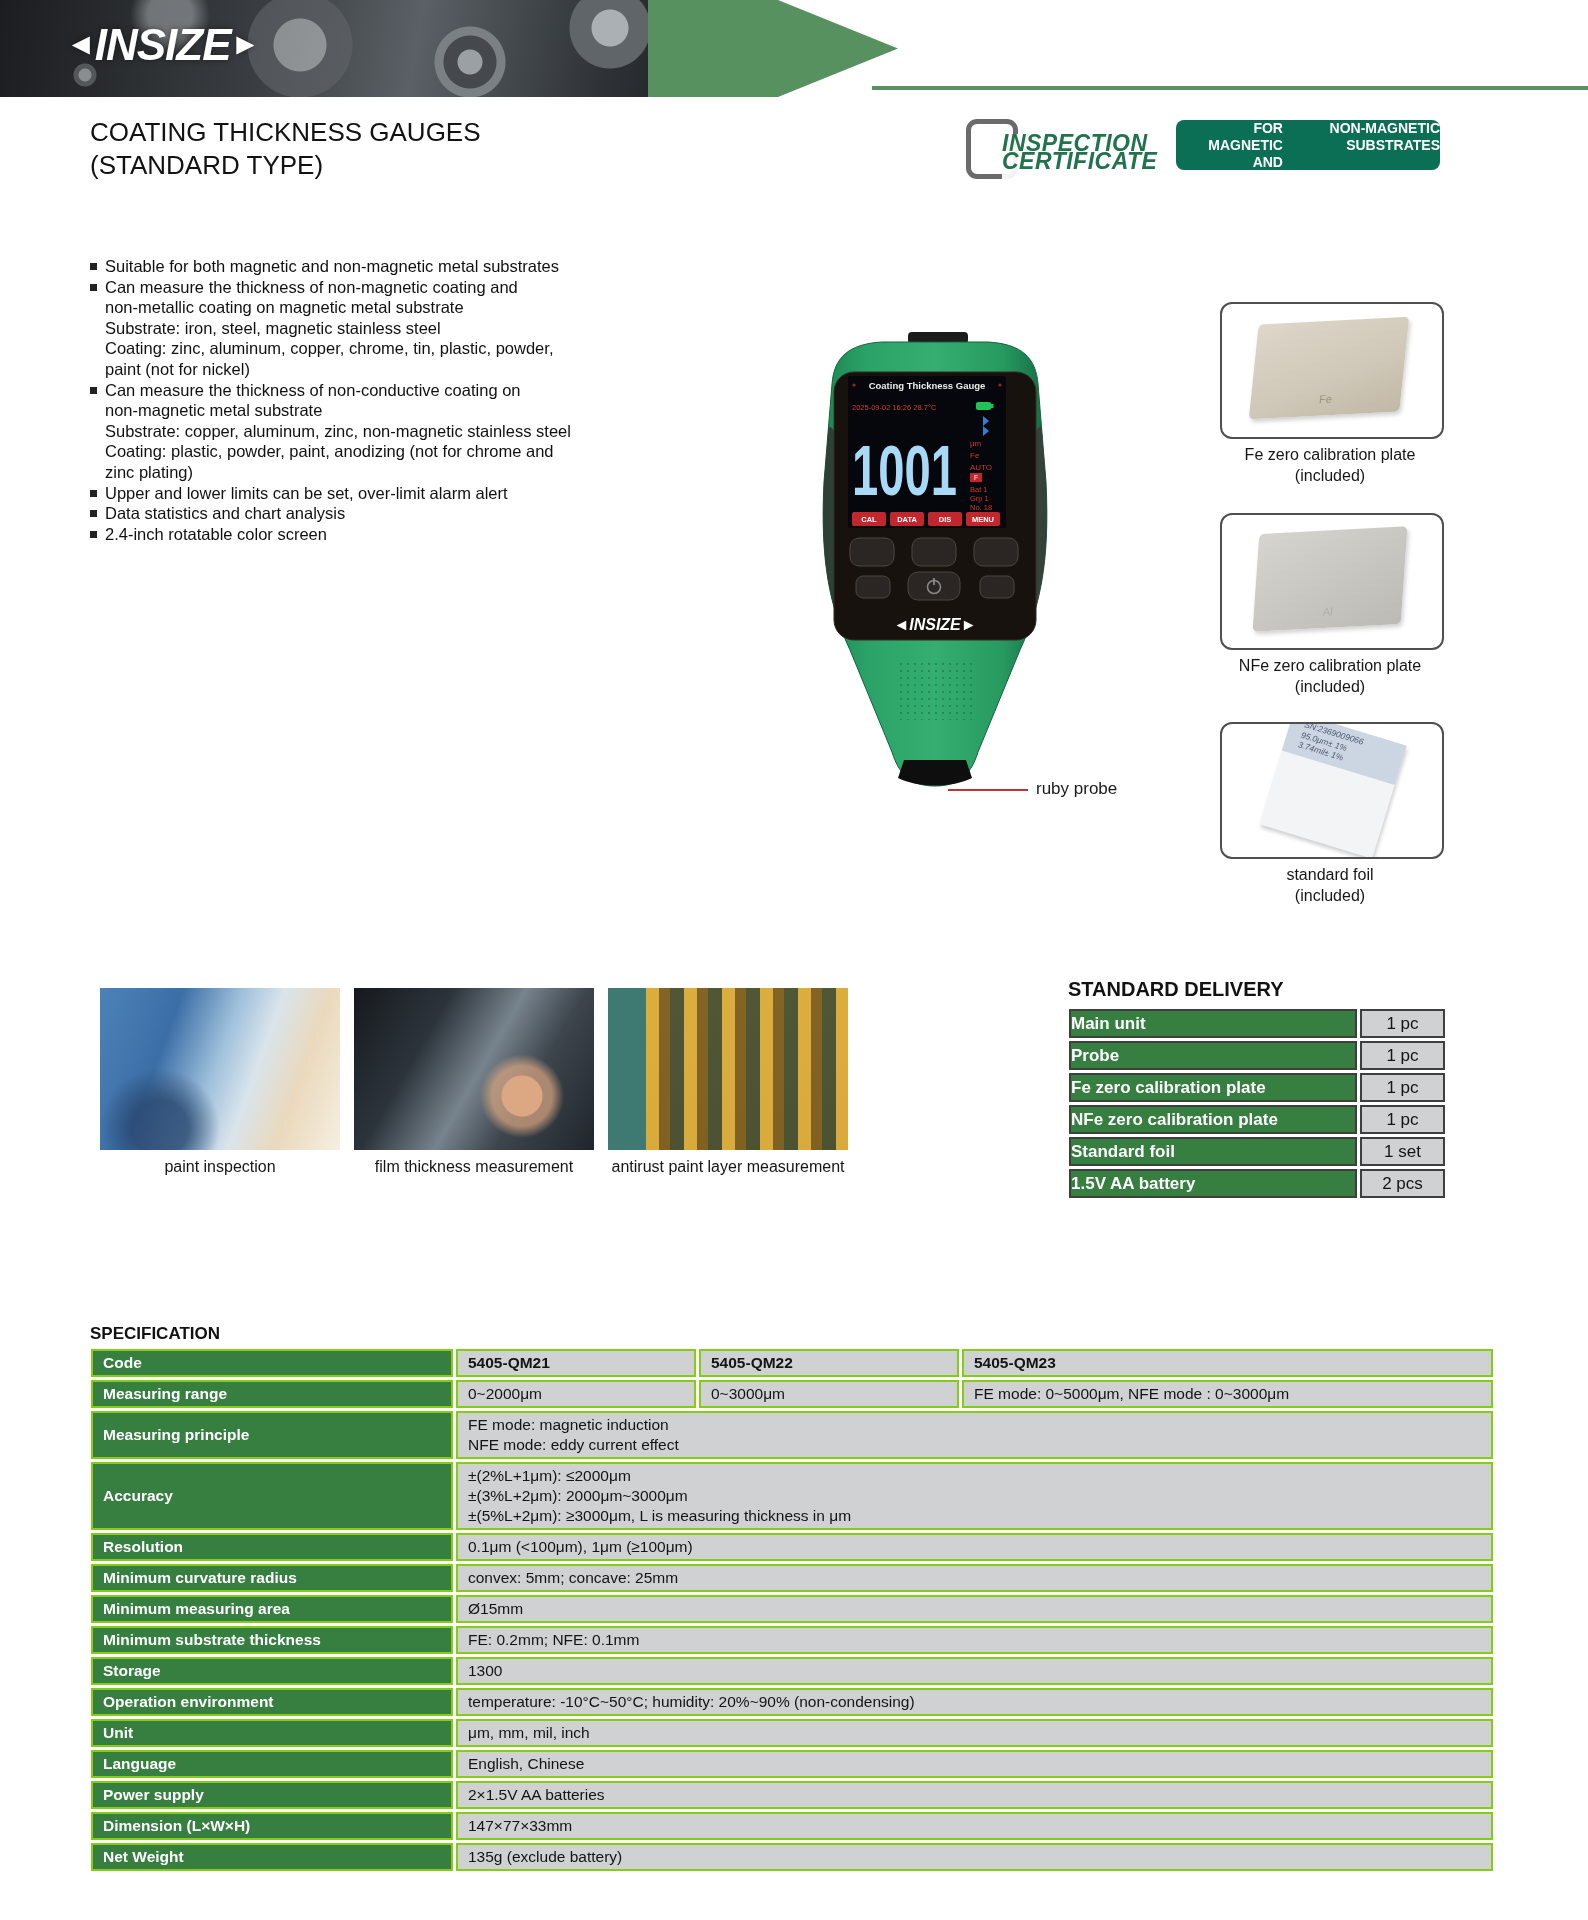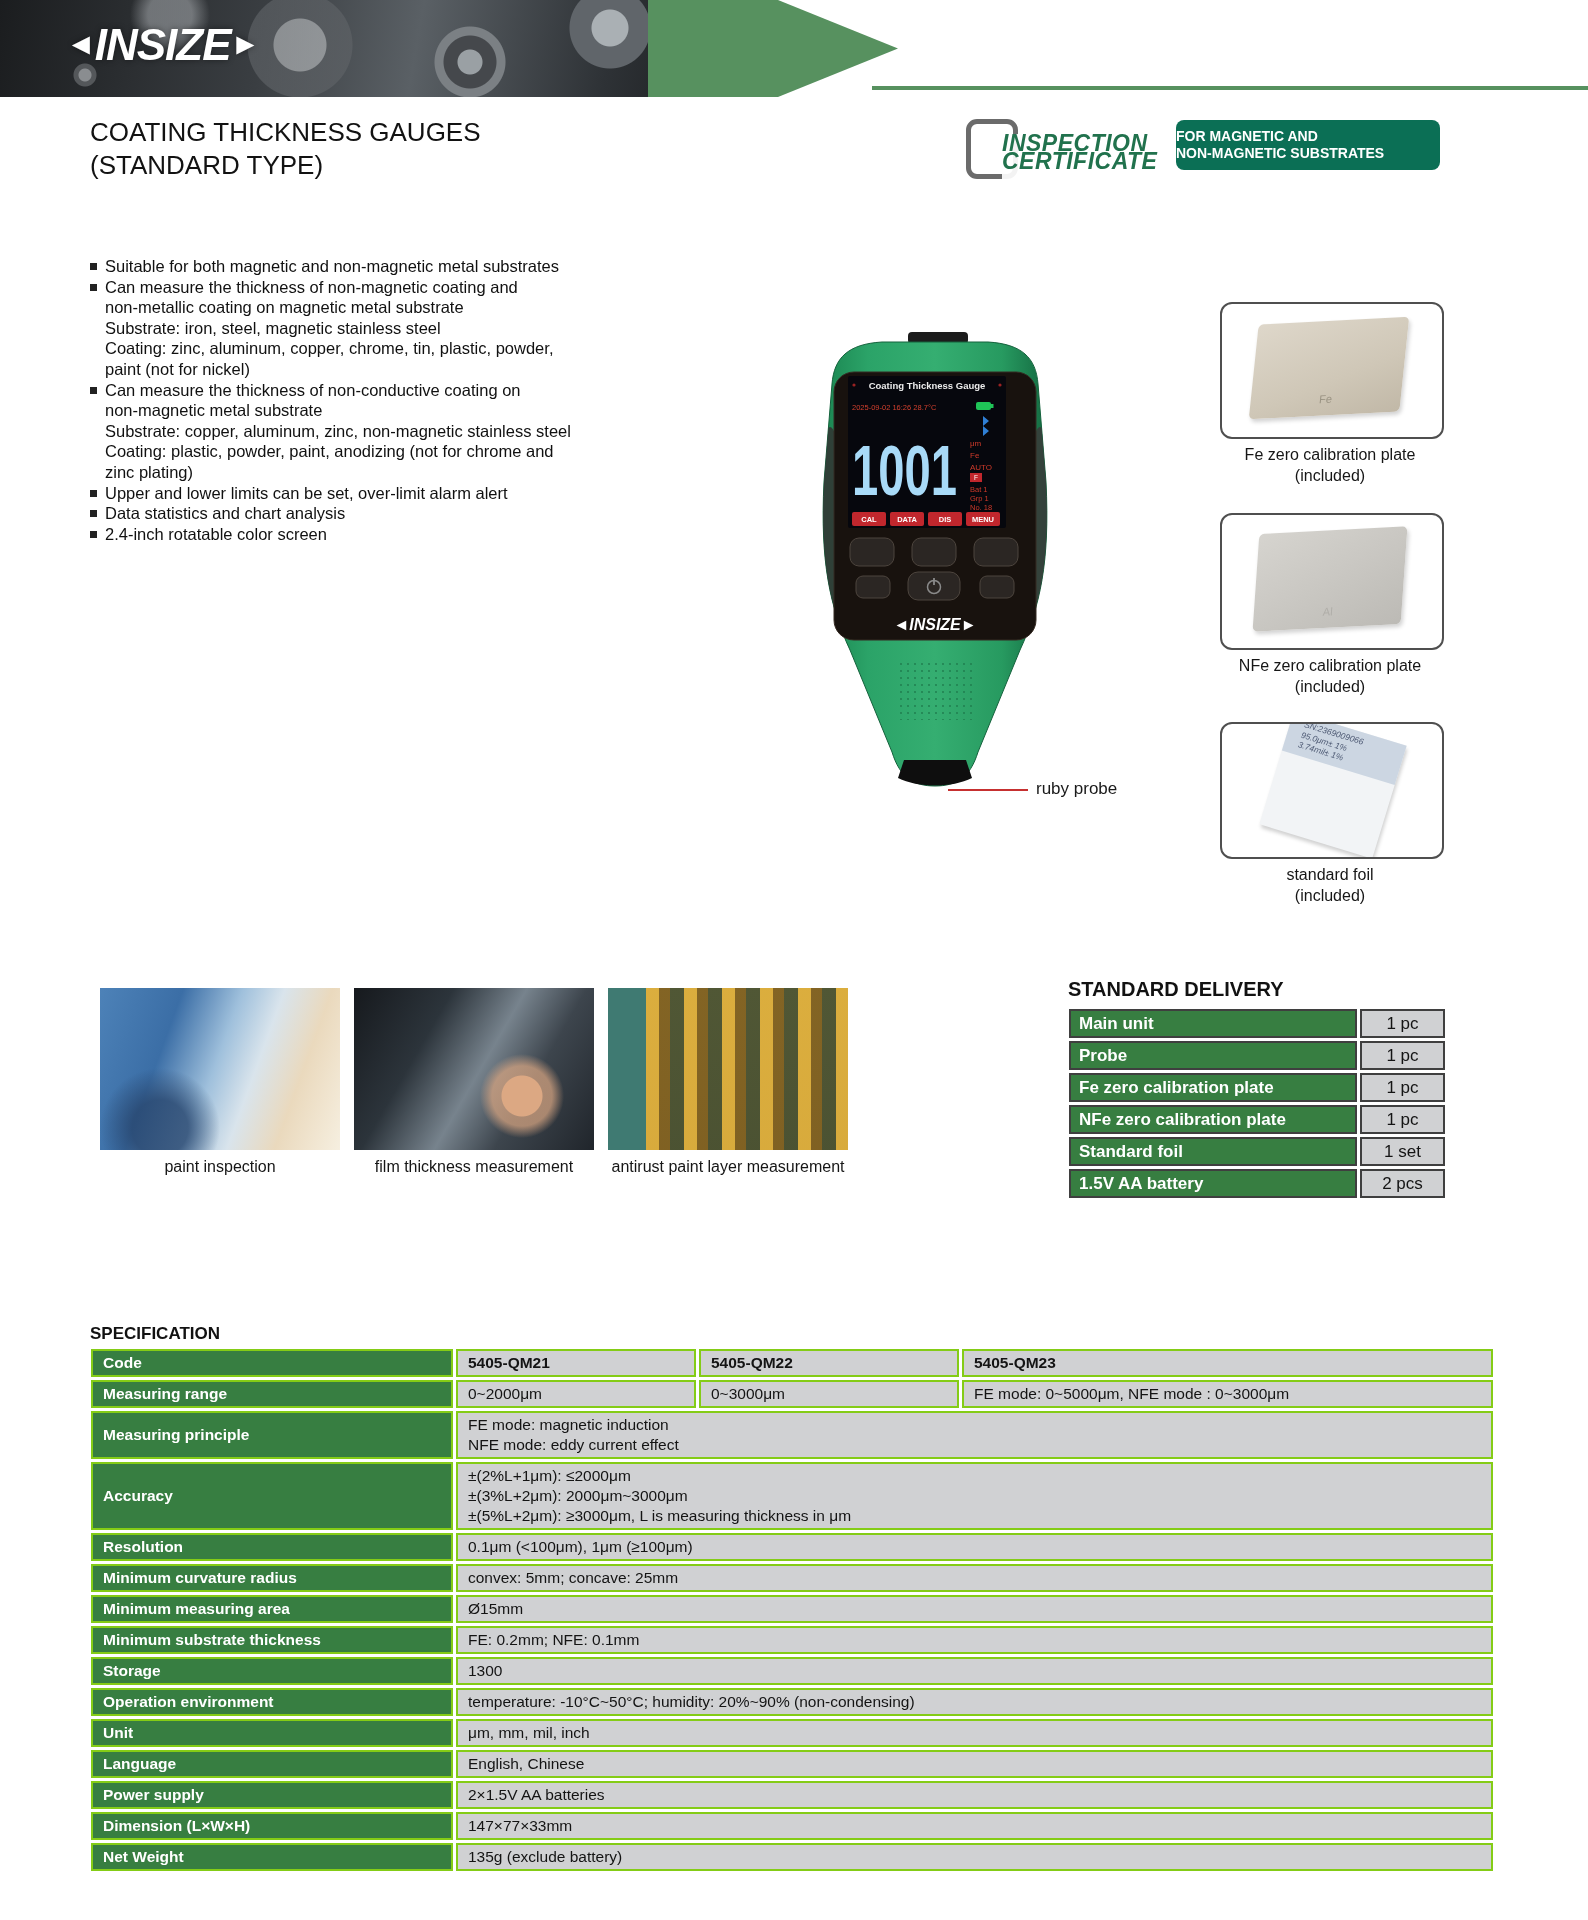--- a/index.html
+++ b/index.html
@@ -25,22 +25,22 @@
     font-size:44px;letter-spacing:-1px;white-space:nowrap;text-shadow:0 0 6px rgba(0,0,0,.45)}
   .brand-logo .arr{font-style:normal;font-size:30px;vertical-align:6px}
 
   
   .page-title{left:90px;top:116px;font-size:26px;font-weight:normal;line-height:33px;color:#121212}
   .cert{left:966px;top:119px;display:flex}
   .cert-icon{width:42px;height:50px;border:5px solid #6b6b6b;border-radius:11px;background:#fff}
   .cert-text{margin-left:-16px;margin-top:15px;background:rgba(255,255,255,.92);
     font-weight:bold;font-style:italic;font-size:23px;line-height:18px;color:#21724d;letter-spacing:.5px;white-space:nowrap}
   .badge{left:1176px;top:120px;width:264px;height:50px;background:#0b6f55;border-radius:8px;
-    color:#fff;font-weight:bold;font-size:14px;line-height:17px;text-align:left;
-    display:flex;flex-direction:column;justify-content:center}
+    color:#fff;font-weight:bold;font-size:14px;line-height:17px;text-align:right;
+    display:flex;justify-content:center}
 
   
   .features{left:90px;top:256px;width:560px;font-size:16.5px;line-height:20.6px}
   .feat-row{display:flex}
   .sq{width:7px;height:7px;background:#222;margin:7px 8px 0 0;flex:0 0 7px}
   .sq.hide{visibility:hidden}
 
   
   .device{left:800px;top:332px;width:270px;height:470px}
   .probe-line{left:948px;top:789px;width:80px;height:2px;background:#c63030}
@@ -73,21 +73,21 @@
   .photo3{background:
       linear-gradient(90deg,#3f7a72 0 38px,rgba(63,122,114,0) 38px),
       repeating-linear-gradient(90deg,rgba(226,178,62,.92) 0 13px,rgba(130,98,34,.92) 13px 24px,rgba(72,82,52,.88) 24px 38px),
       linear-gradient(#8a7a3c,#655526)}
 
   
   .dlv-heading{left:1068px;top:978px;font-size:20px;font-weight:bold;color:#121212}
   .dlv{left:1066px;top:1006px}
   table{border-collapse:separate;border-spacing:3px;table-layout:fixed}
   .dlv table{width:376px}
-  .dlv td{border:2px solid #3f3f3f;height:23px;font-size:17px;padding:1px 8px;overflow:hidden;white-space:nowrap}
+  .dlv td{border:2px solid #3f3f3f;height:23px;font-size:17px;padding:1px 0;overflow:hidden;white-space:nowrap}
   td.gl{background:#377e41;color:#fff;font-weight:bold}
   td.gv{background:#d0d1d3;color:#141414;text-align:center}
 
   
   .spec-heading{left:90px;top:1324px;font-size:17px;font-weight:bold;color:#121212}
   .spec{left:88px;top:1346px}
   .spec table{width:1408px}
   .spec td{border:2px solid #84cc16;font-size:15.5px;line-height:20px;padding:2px 10px;
     white-space:pre-line;overflow:hidden;vertical-align:middle}
   .spec td.gv{text-align:left}

